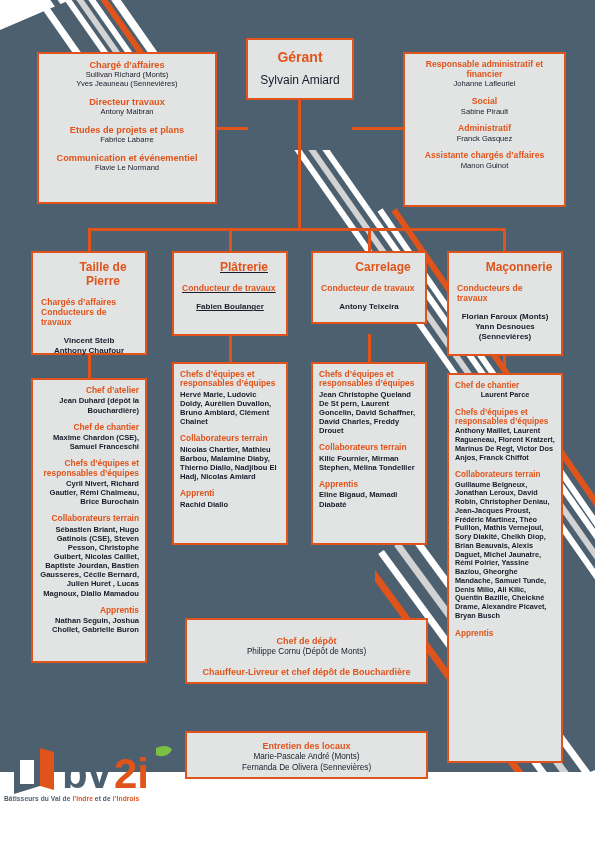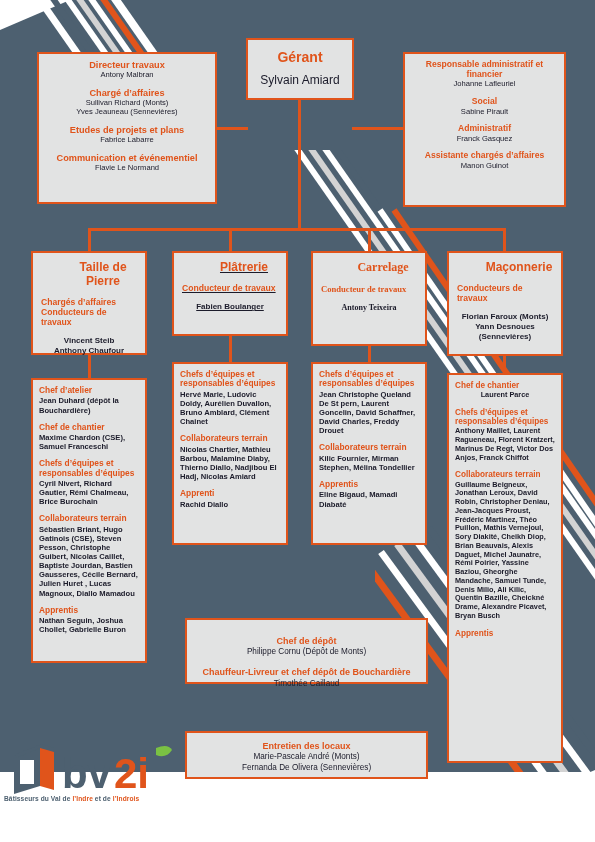--- a/index.html
+++ b/index.html
@@ -127,31 +127,31 @@
     color: #e0541b; font-size: 8.6px; font-weight: bold;
     text-align: left; line-height: 1.18;
   }
   .dept-head .people {
     color: #1b1b2a; font-size: 8px; font-weight: bold;
     text-align: center; margin-top: 9px; line-height: 1.25;
   }
 
   #box-taille { left: 31px; top: 251px; width: 116px; height: 104px; }
   #box-plat   { left: 172px; top: 251px; width: 116px; height: 85px; text-decoration: underline; }
-  #box-carr   { left: 311px; top: 251px; width: 116px; height: 95px; font-family: Liberation Serif, serif; }
+  #box-carr   { left: 311px; top: 251px; width: 116px; height: 73px; }
   #box-macon  { left: 447px; top: 251px; width: 116px; height: 105px; }
   #box-macon .people { text-align: center; }
 
   
   .dept-body { padding: 6px 6px; text-align: left; }
   .dept-body .ttl { font-size: 8.4px; margin-bottom: 1px; }
   .dept-body .nm { font-size: 7.6px; line-height: 1.2; }
   .dept-body .sec { margin-bottom: 8px; }
 
-  #body-taille { left: 31px; top: 378px; width: 116px; height: 285px; }
+  #body-taille { left: 31px; top: 378px; width: 116px; height: 285px; text-align: right; }
   #body-plat   { left: 172px; top: 362px; width: 116px; height: 183px; }
   #body-carr   { left: 311px; top: 362px; width: 116px; height: 183px; }
   #body-macon  { left: 447px; top: 373px; width: 116px; height: 390px; }
   #body-macon .nm { font-size: 7.3px; }
   #body-macon .ttl { font-size: 8.2px; }
   #body-macon .chef-name { text-align: center; }
 
   #box-depot {
     left: 185px; top: 618px; width: 243px; height: 66px;
     padding: 16px 6px;
@@ -240,26 +240,26 @@
   <div class="conn" style="left:368px; top:334px; width:3px; height:30px;"></div>
   <div class="conn" style="left:503px; top:354px; width:3px; height:21px;"></div>
 
   <div class="box" id="box-gerant">
     <div class="ttl">Gérant</div>
     <div class="nm">Sylvain Amiard</div>
   </div>
 
   <div class="box" id="box-direction">
       <div class="sec">
+        <div class="ttl">Chargé d’affaires</div>
+        <div class="nm">Sullivan Richard (Monts)<br>Yves Jeauneau (Sennevières)</div>
+      </div>
+      <div class="sec">
         <div class="ttl">Directeur travaux</div>
         <div class="nm">Antony Malbran</div>
-      </div>
-      <div class="sec">
-        <div class="ttl">Chargé d’affaires</div>
-        <div class="nm">Sullivan Richard (Monts)<br>Yves Jeauneau (Sennevières)</div>
       </div>
       <div class="sec">
         <div class="ttl">Etudes de projets et plans</div>
         <div class="nm">Fabrice Labarre</div>
       </div>
       <div class="sec">
         <div class="ttl">Communication et événementiel</div>
         <div class="nm">Flavie Le Normand</div>
       </div>
     </div>
@@ -372,21 +372,20 @@
       </div>
     </div>
 
   <div class="box" id="box-depot">
       <div class="sec">
         <div class="ttl">Chef de dépôt</div>
         <div class="nm">Philippe Cornu (Dépôt de Monts)</div>
       </div>
       <div class="sec">
         <div class="ttl">Chauffeur-Livreur et chef dépôt de Bouchardière</div>
-        <div class="nm">Timothée Caillaud</div>
       </div>
     </div>
 
   <div class="box" id="box-entretien">
       <div class="sec">
         <div class="ttl">Entretien des locaux</div>
         <div class="nm">Marie-Pascale André (Monts)<br>Fernanda De Olivera (Sennevières)</div>
       </div>
     </div>
 

